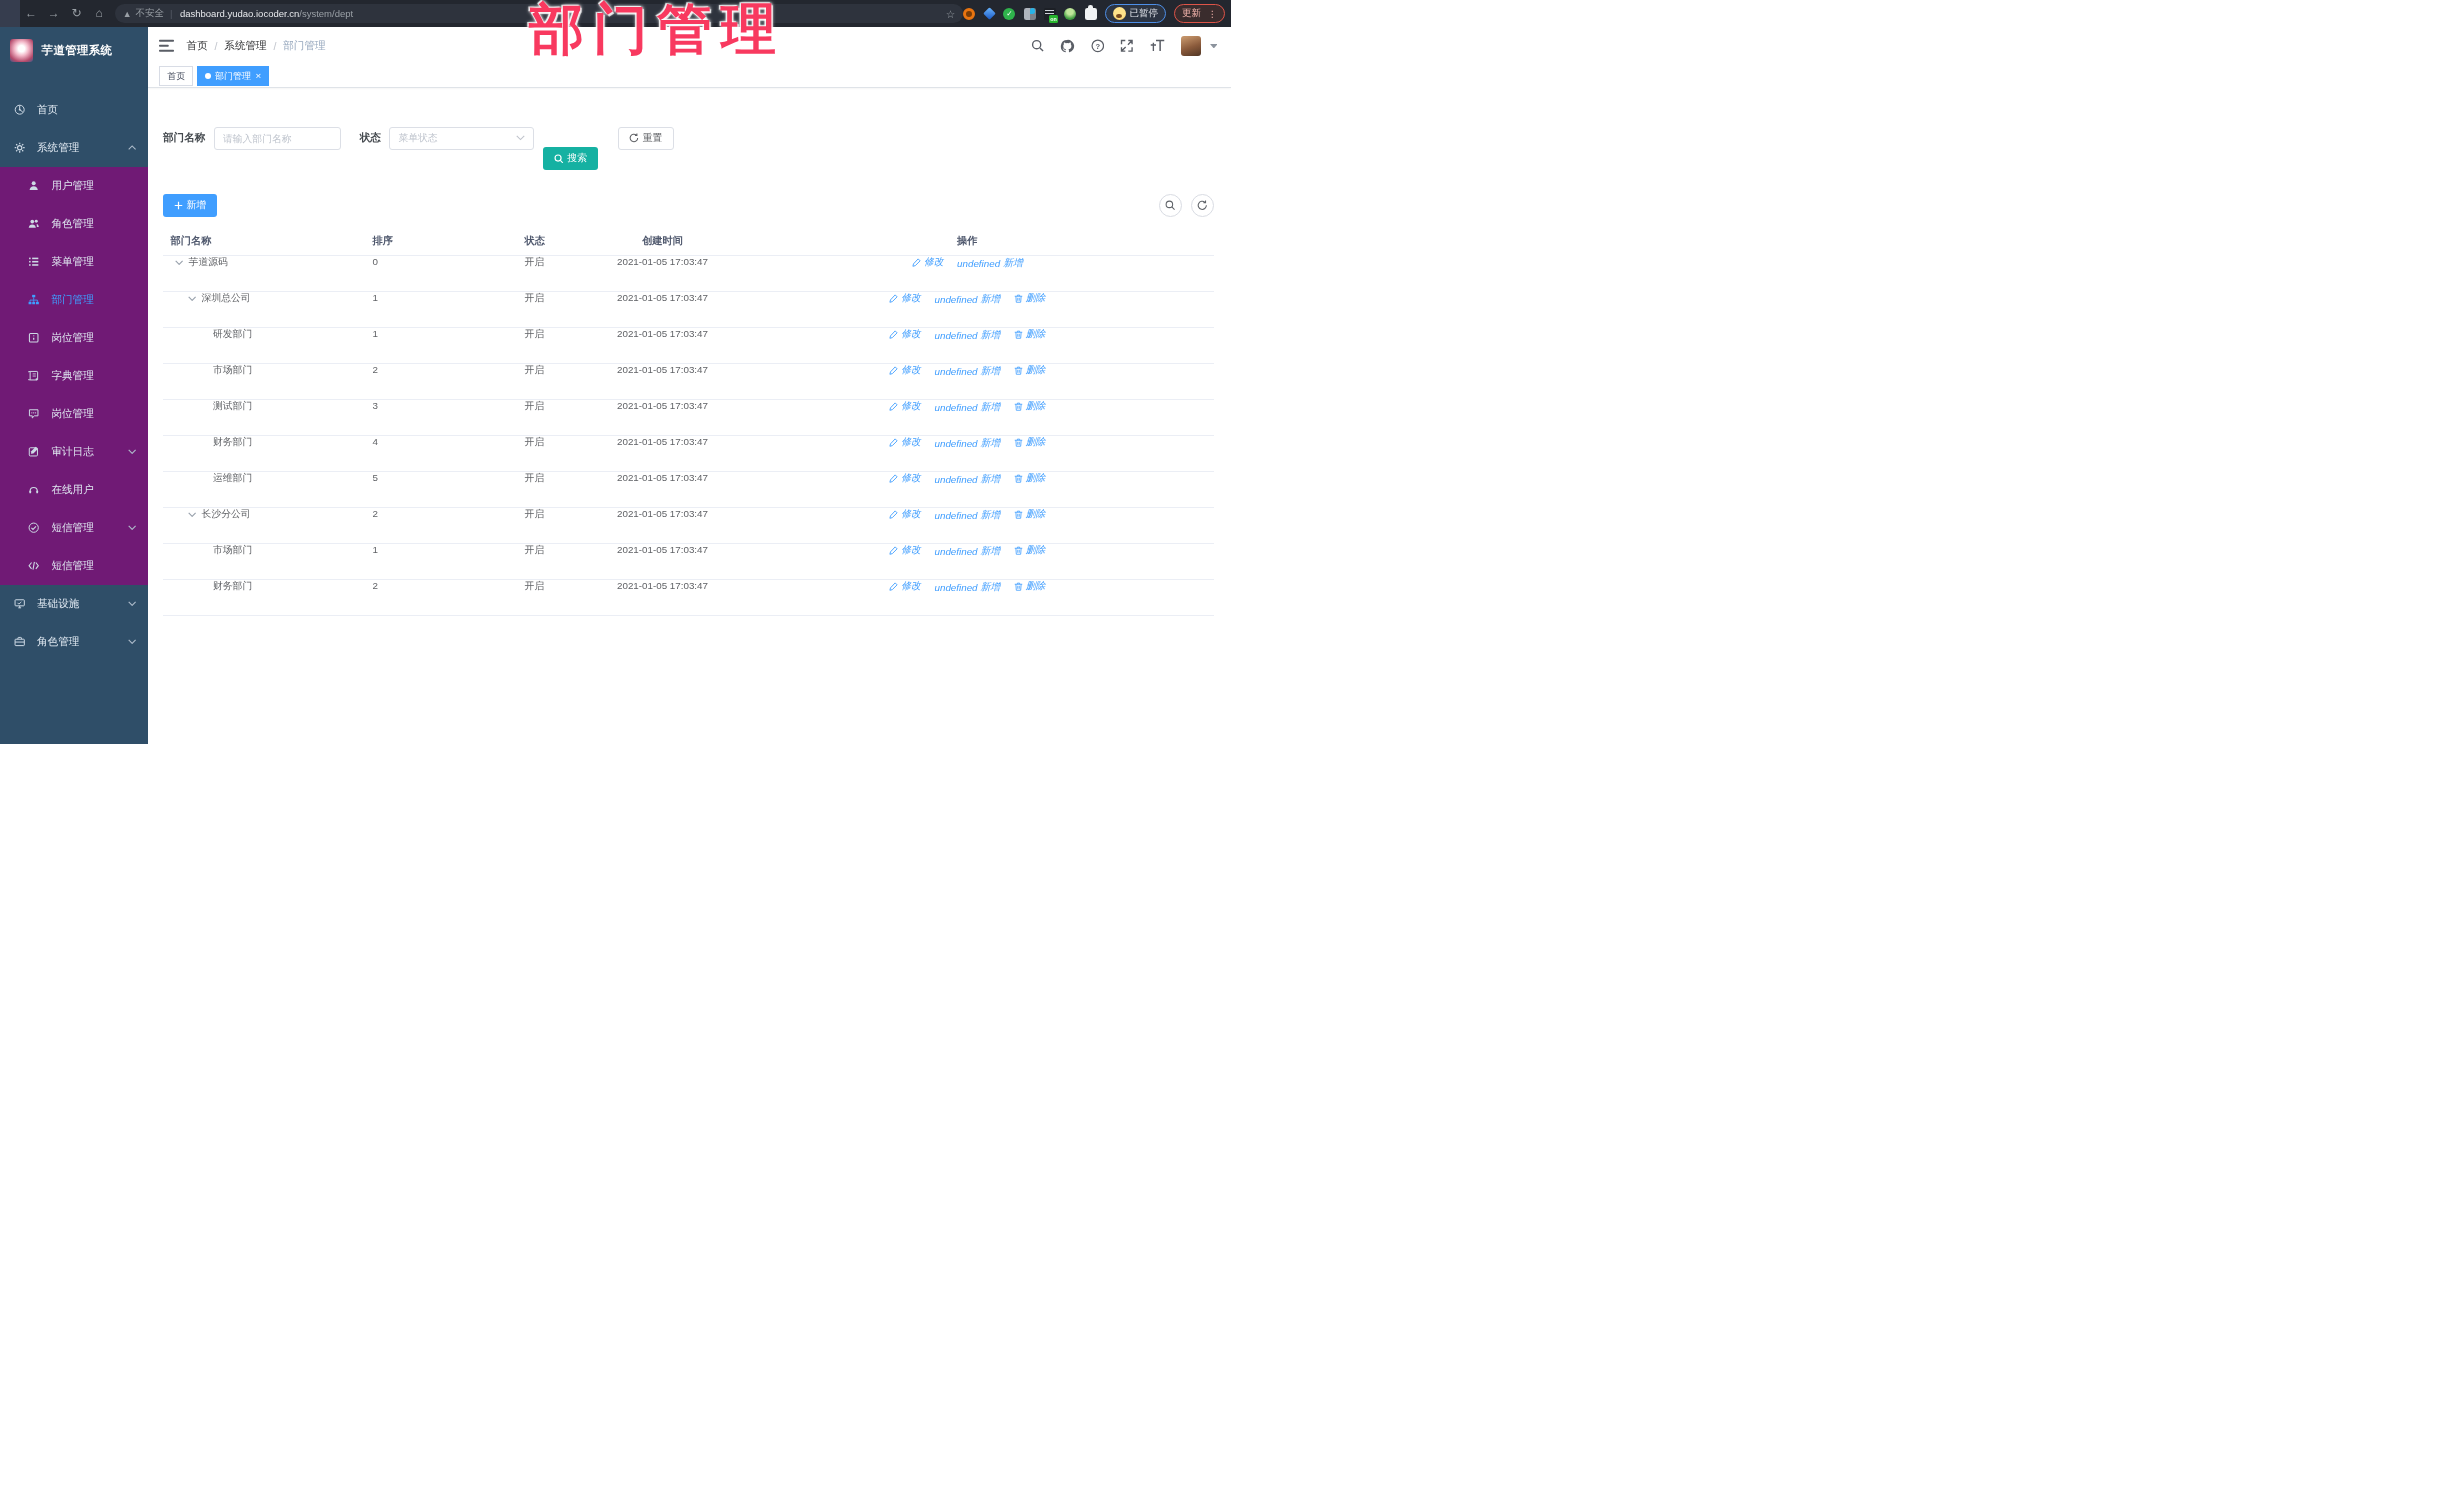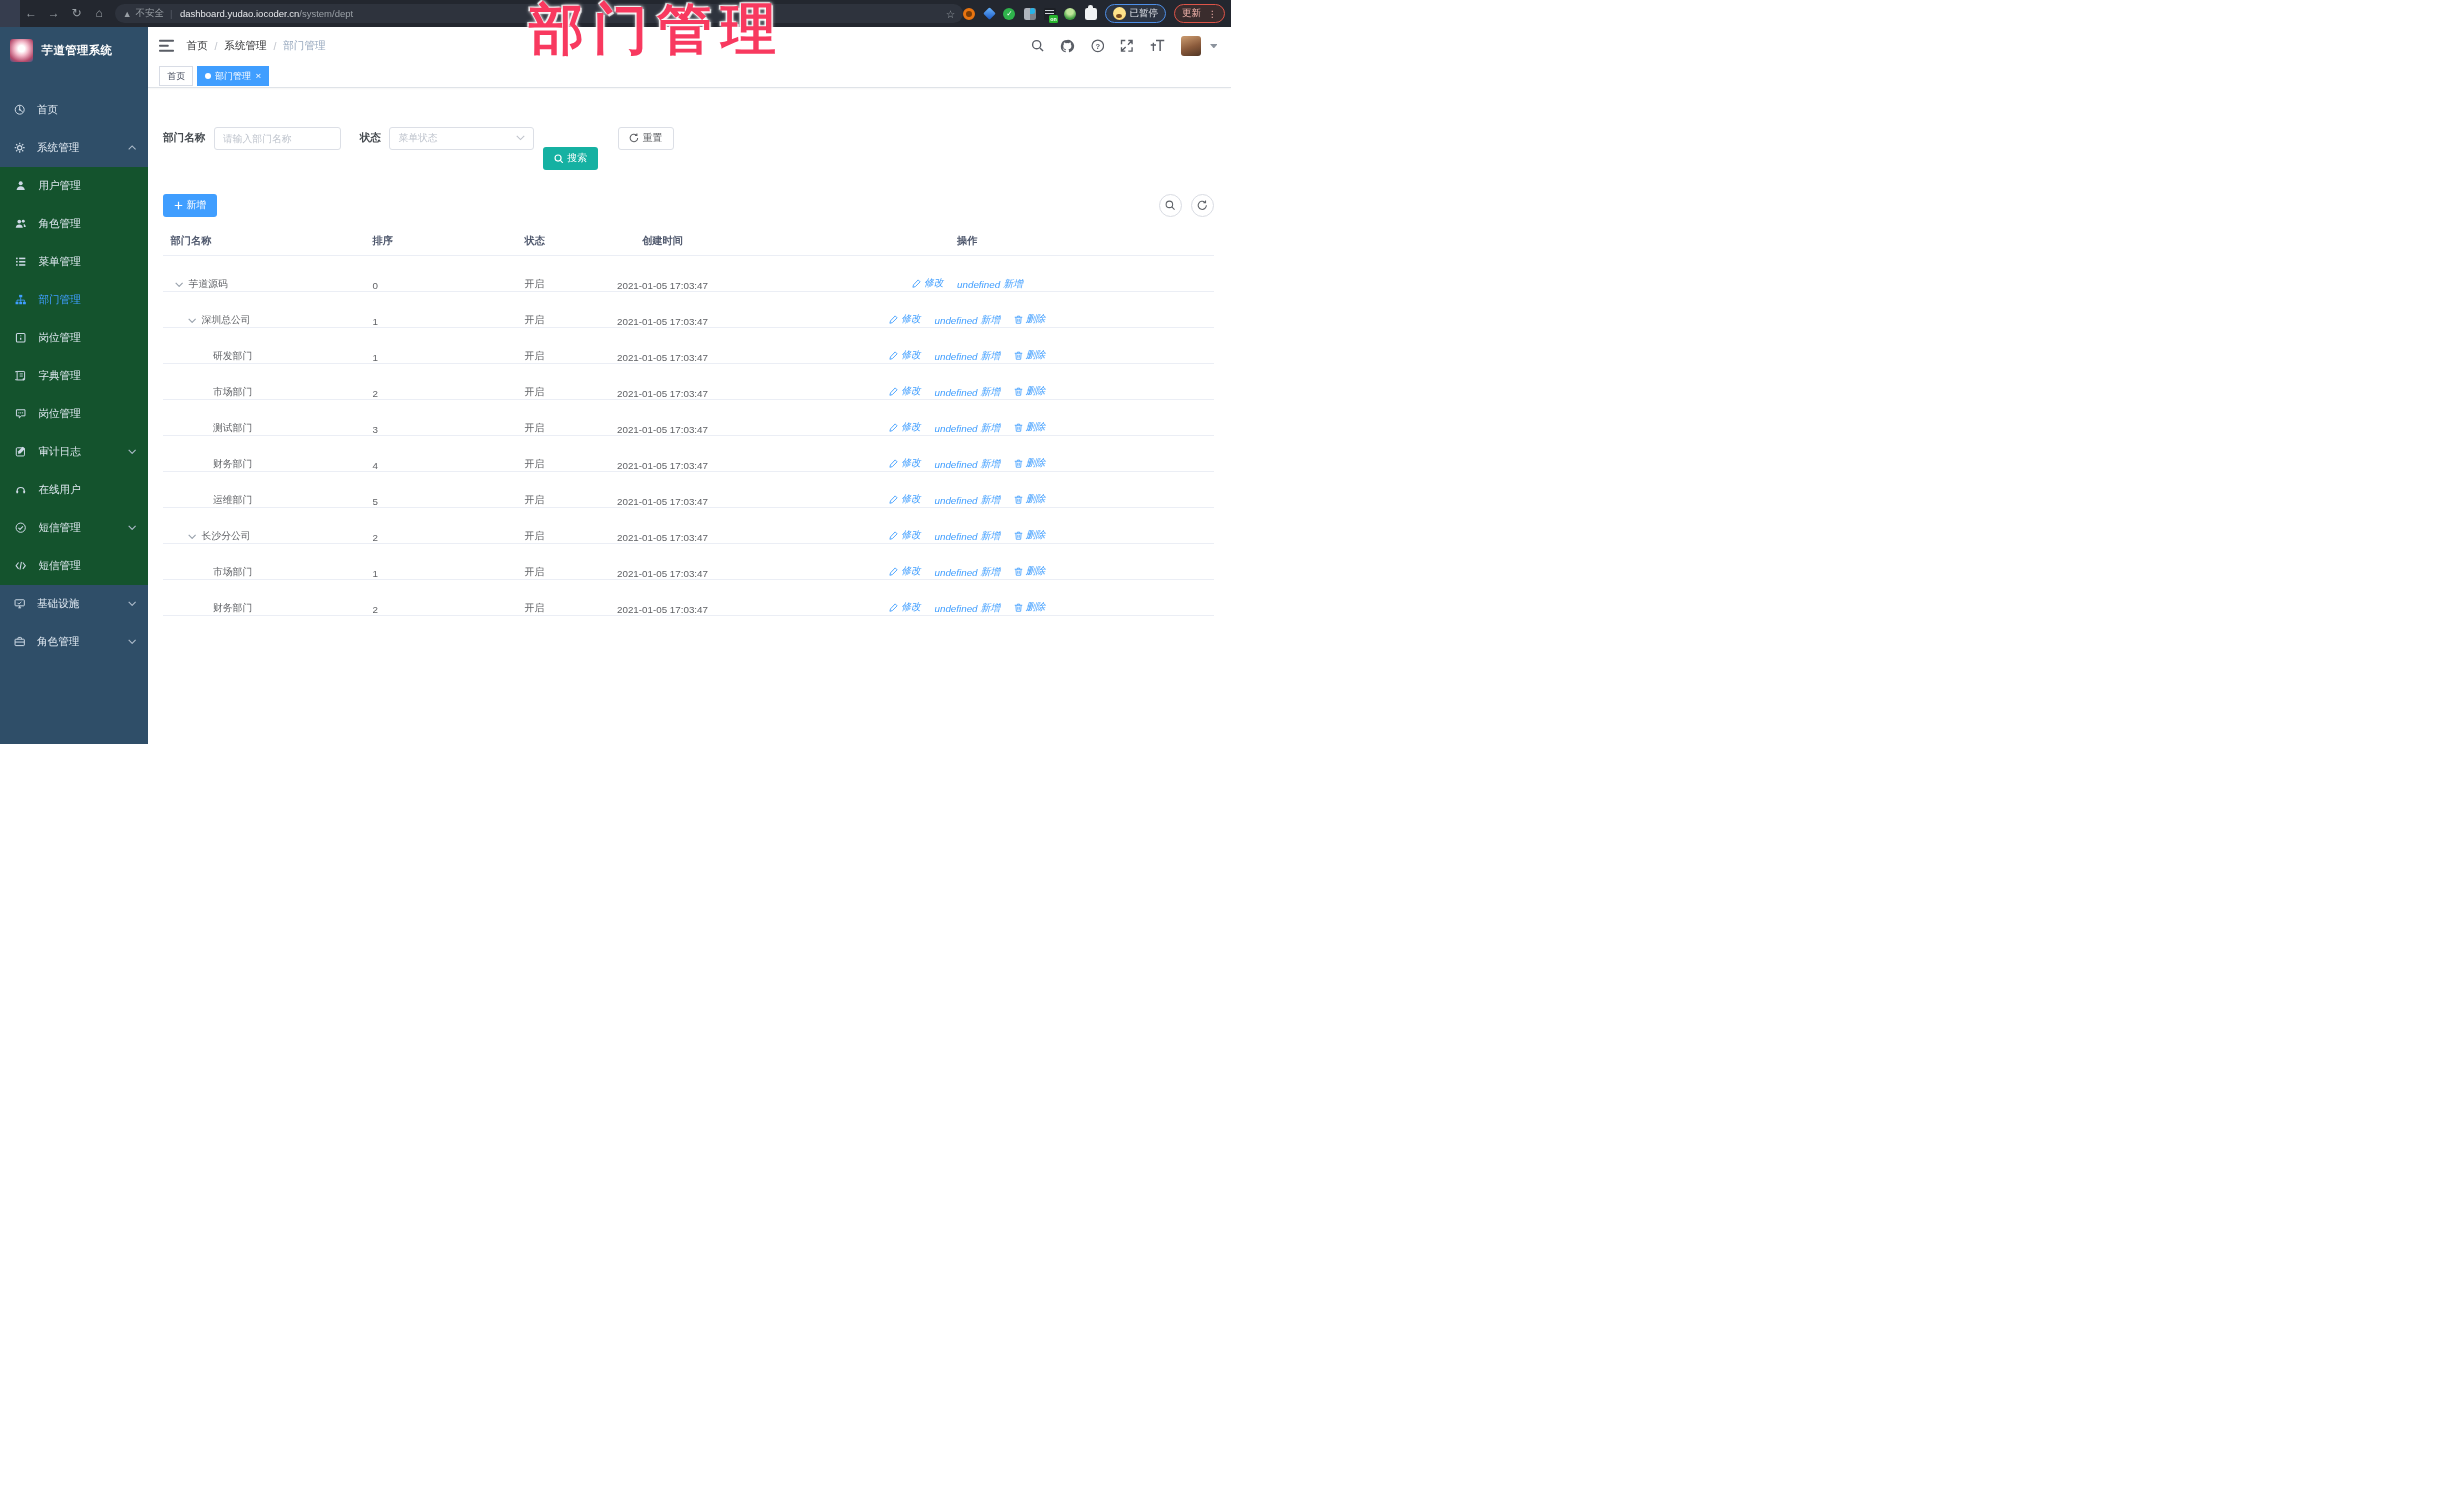--- a/index.html
+++ b/index.html
@@ -41,21 +41,21 @@
   .app { display: flex; height: 717px; }
   .sidebar { width: 148px; flex: 0 0 148px; background: #2f4e68; color: #e0e9f2; overflow: hidden; }
   .logo-row { height: 47px; display: flex; align-items: center; padding-left: 9.8px; gap: 8.3px; cursor: pointer; }
   .logo-img { width: 23.5px; height: 23.5px; border-radius: 3px; background: radial-gradient(circle at 50% 42%, #ffffff 18%, #f3b9c9 40%, #b44a6b 75%, #3b5a86); flex: 0 0 auto; }
   .logo-title { font-size: 11.4px; font-weight: bold; color: #ffffff; letter-spacing: 0.4px; }
   .menu { padding-top: 16.7px; }
   .menu-item { height: 38px; display: flex; align-items: center; padding: 0 12px 0 13.6px; font-size: 10.6px; cursor: pointer; position: relative; }
   .menu-item .mi-icon { width: 12px; height: 12px; margin-right: 11.4px; color: #cdd9e5; display: inline-flex; flex: 0 0 auto; }
   .menu-item .mi-label { color: #e0e9f2; }
   .menu-item .mi-caret { margin-left: auto; color: #aebccb; display: inline-flex; }
-  .menu-item.sub { background: #14532d; padding-left: 15px; }
+  .menu-item.sub { background: #701a75; padding-left: 28px; }
   .menu-item.active .mi-label, .menu-item.active .mi-icon { color: #3f9eff; }
 
   .main { flex: 1; display: flex; flex-direction: column; background: #fff; min-width: 0; position: relative; }
 
   
   .topbar { height: 38px; display: flex; align-items: center; padding: 0 13.6px 0 10.6px; background: #fff; }
   .hamburger { width: 15px; height: 13.6px; color: #5a5e66; cursor: pointer; display: inline-flex; }
   .breadcrumb { display: flex; align-items: center; margin-left: 13px; font-size: 10.6px; }
   .bc-item { color: #303133; cursor: pointer; }
   .bc-item.last { color: #97a8be; cursor: default; }
@@ -85,21 +85,21 @@
   .btn-search { background: #15b1a2; color: #fff; margin-left: 9px; margin-top: 41px; }
   .btn-reset { background: #fff; color: #606266; border: 0.8px solid #dcdfe6; margin-left: 20px; }
   .btn-add { background: #409eff; color: #fff; }
   .toolbar { display: flex; align-items: center; margin-bottom: 9.8px; }
   .toolbar-right { margin-left: auto; display: flex; gap: 9px; }
   .circle-btn { width: 23px; height: 23px; border-radius: 50%; border: 0.8px solid #d9dce3; background: #fff; color: #5f6368; display: inline-flex; align-items: center; justify-content: center; cursor: pointer; }
 
   
   .table { width: 100%; font-size: 9.8px; }
   .thead { display: flex; align-items: center; height: 30px; border-bottom: 0.8px solid #ebeef5; color: #50596e; font-weight: bold; font-size: 10.2px; }
-  .trow { display: flex; align-items: flex-end; height: 36px; border-bottom: 0.8px solid #ebeef5; color: #606266; }
+  .trow { display: flex; align-items: flex-start; height: 36px; border-bottom: 0.8px solid #ebeef5; color: #606266; }
   .col-name { width: 202px; flex: 0 0 202px; padding-left: 7.6px; display: flex; align-items: center; }
   .col-sort { width: 152px; flex: 0 0 152px; padding-left: 7.6px; }
   .col-status { width: 87px; flex: 0 0 87px; padding-left: 7.6px; }
   .col-time { width: 117px; flex: 0 0 117px; text-align: center; }
   .col-ops { flex: 1; text-align: center; }
   .trow .col-name { padding-left: 0; }
   .tree-caret { display: inline-flex; color: #97a0ab; margin-right: 5.3px; cursor: pointer; flex: 0 0 auto; }
   .op-link { color: #409eff; display: inline-flex; align-items: center; gap: 3px; margin: 0 6.8px; cursor: pointer; white-space: nowrap; font-style: italic; }
 
   

